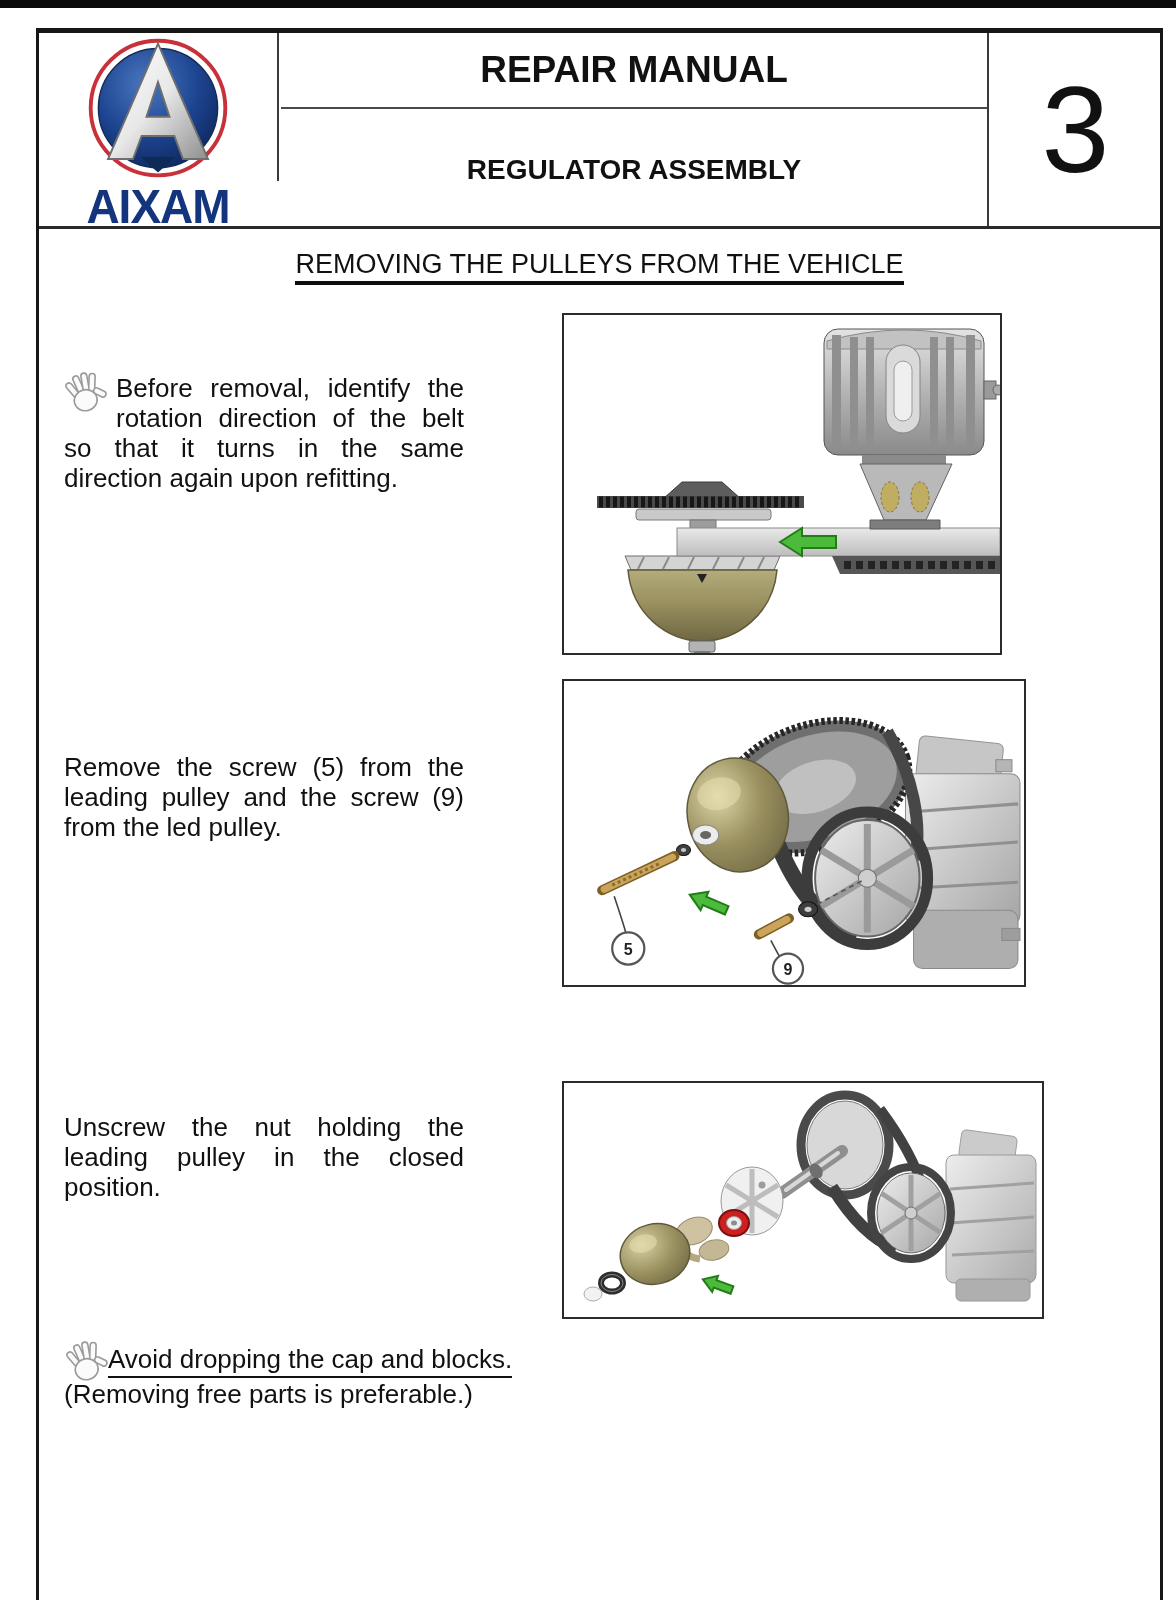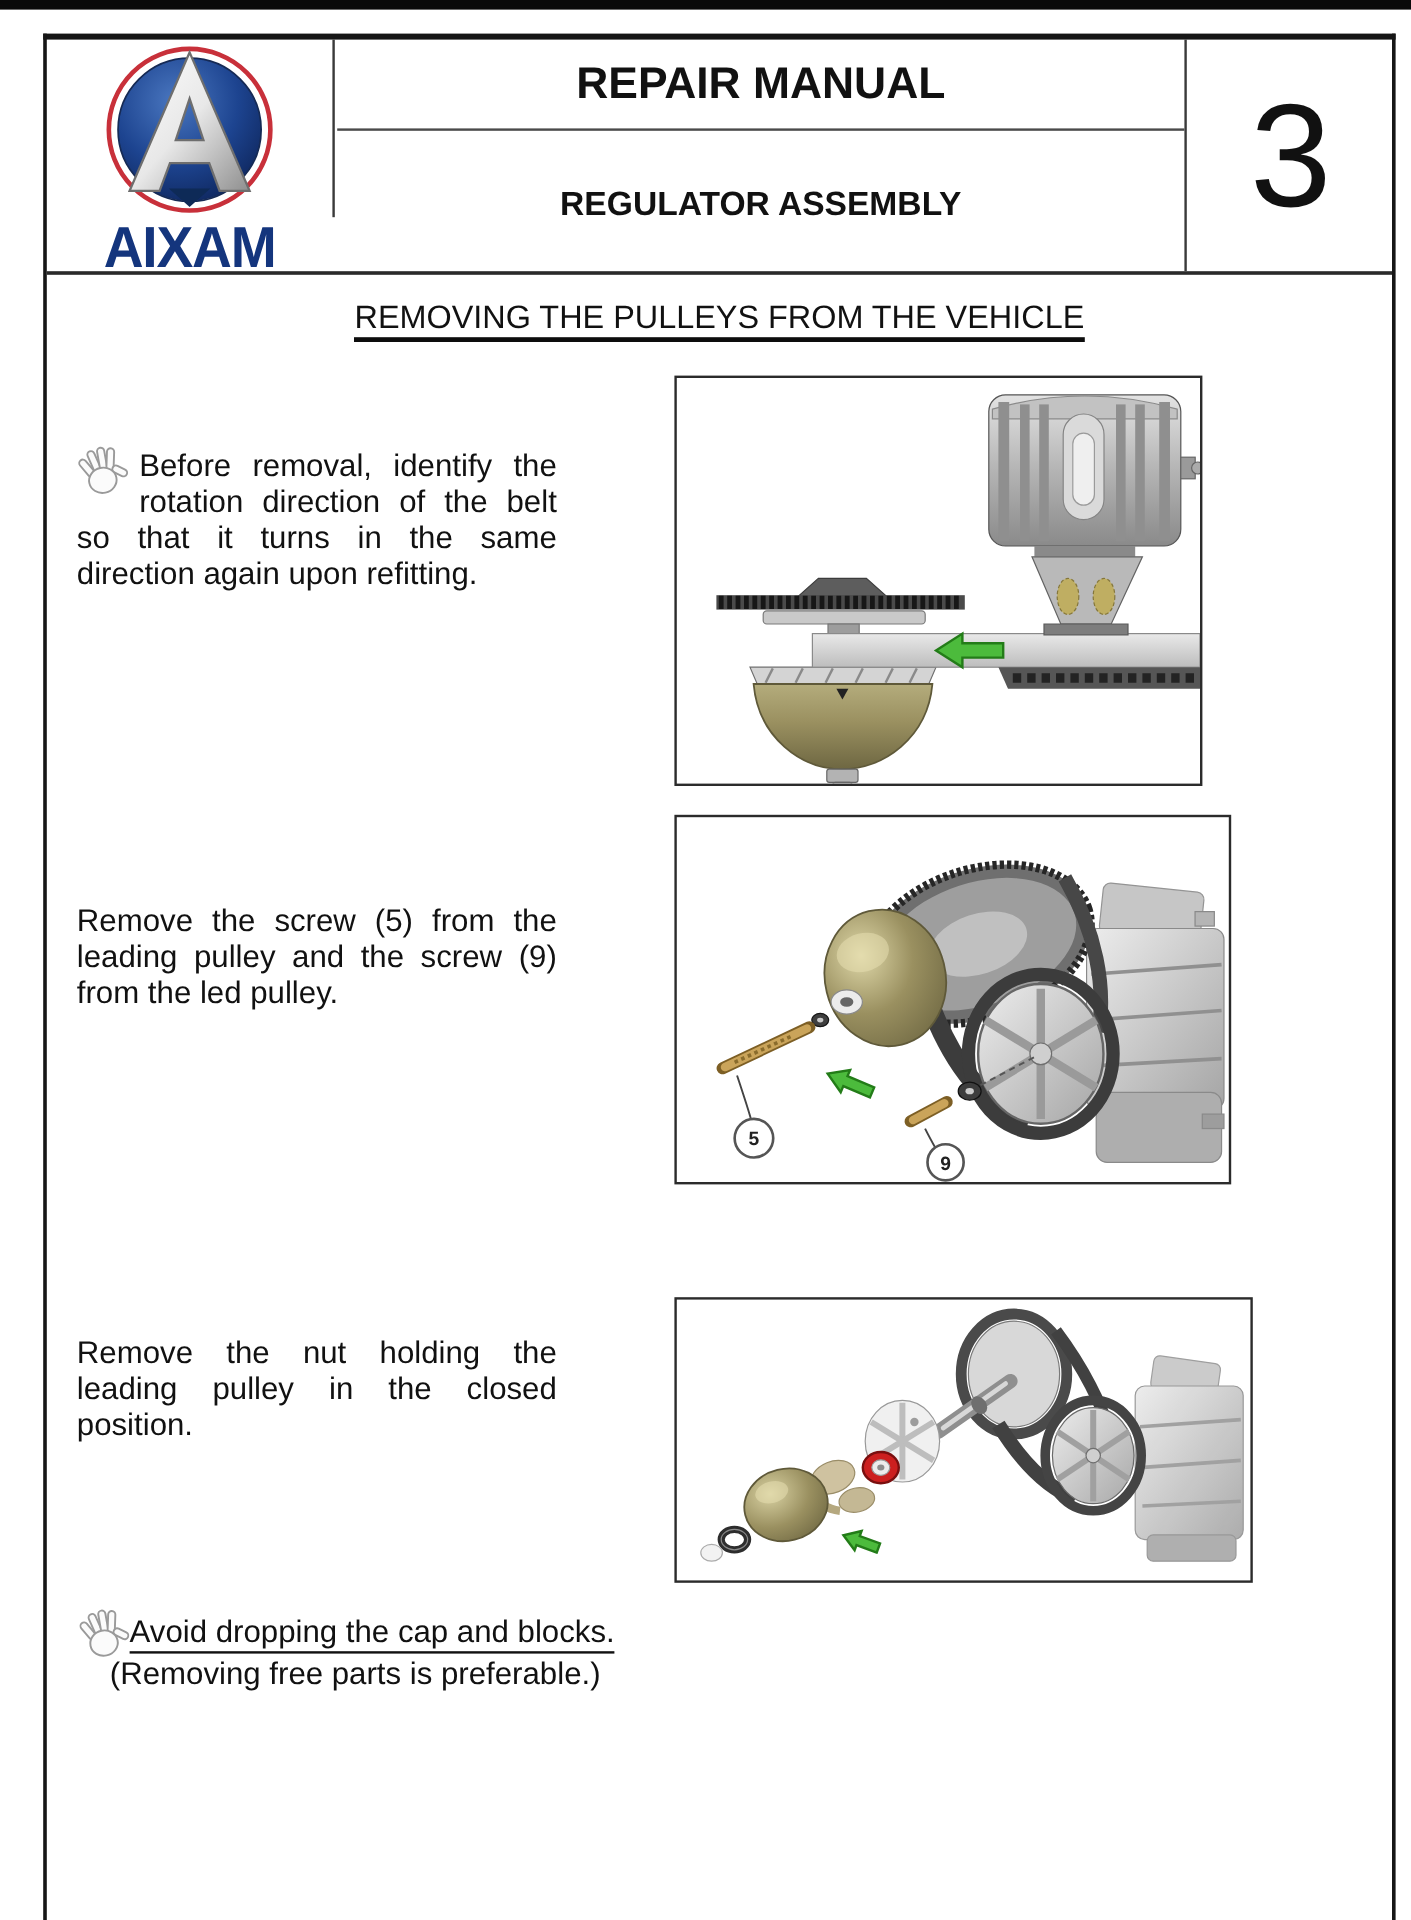--- a/index.html
+++ b/index.html
@@ -31,21 +31,21 @@
   
   .tblock{position:absolute;left:25px;width:400px;font-size:26px;line-height:1.15;text-align:justify;}
   .hand{float:left;width:44px;height:44px;margin:-4px 8px 0 0;}
   .hand-abs{position:absolute;width:42px;height:44px;left:2px;top:-6px;}
   .b1{top:341px;}
   .b2{top:720px;}
   .b3{top:1080px;}
   .b3 .sub{text-align:left;padding-left:6px;}
   .b4{top:1312px;width:450px;text-align:left;}
   .b4 .w-main{margin-left:44px;border-bottom:2px solid #111;display:inline-block;padding-bottom:1px;}
-  .b4 .w-sub{margin-left:14px;margin-top:2px;text-align:center;}
+  .b4 .w-sub{margin-top:2px;}
   
   .figure{position:absolute;border:2px solid #2b2b2b;background:#fff;box-sizing:border-box;}
   .fig1{left:523px;top:280px;width:440px;height:342px;}
   .fig2{left:523px;top:646px;width:464px;height:308px;}
   .fig3{left:523px;top:1048px;width:482px;height:238px;}
   .figure svg{display:block;width:100%;height:100%;}
 </style>
 </head>
 <body>
 
@@ -100,21 +100,21 @@
       </g>
     </svg>
     <span>Before removal, identify the rotation direction of the belt so that it turns in the same direction again upon refitting.</span>
   </div>
 
   <div class="tblock b2">
     <span>Remove the screw (5) from the leading pulley and the screw (9) from the led pulley.</span>
   </div>
 
   <div class="tblock b3">
-    <div>Remove the nut holding the leading pulley in the closed position.</div>
+    <div>Unscrew the nut holding the leading pulley in the closed position.</div>
   </div>
 
   <div class="tblock b4">
     <svg class="hand-abs" viewBox="0 0 40 44">
       <g fill="#fbfbfb" stroke="#9a9a9a" stroke-width="1.6" transform="rotate(-12 20 22)">
         <rect x="4" y="9" width="6" height="17" rx="3" transform="rotate(-28 7 17)"></rect>
         <rect x="11" y="4" width="6" height="20" rx="3" transform="rotate(-12 14 13)"></rect>
         <rect x="18" y="3" width="6" height="21" rx="3" transform="rotate(2 21 12)"></rect>
         <rect x="25" y="5" width="6" height="19" rx="3" transform="rotate(14 28 13)"></rect>
         <rect x="27" y="22" width="13" height="6" rx="3" transform="rotate(38 33 25)"></rect>

